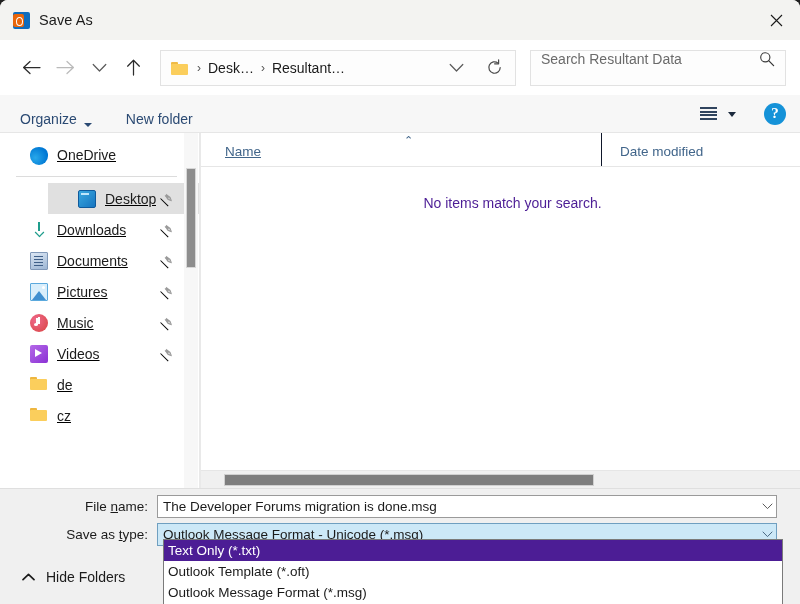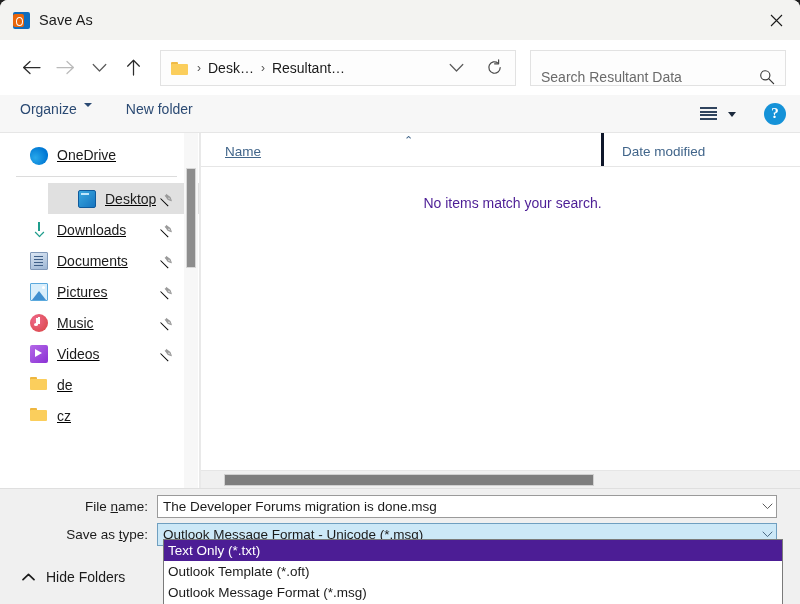--- a/index.html
+++ b/index.html
@@ -136,21 +136,21 @@
     cursor: default;
     flex: 0 0 38px;
   }
   #search-box {
     flex: 0 0 256px;
     height: 36px;
     margin-left: 14px;
     border: 1px solid #e2e2e2;
     background: #fdfdfd;
     display: flex;
-    align-items: flex-end;
+    align-items: flex-start;
     padding: 0 10px;
   }
   #search-input {
     flex: 1 1 auto;
     font-size: 14px;
     color: #6a6a6a;
     border: none; outline: none;
     background: transparent;
     font-family: "Liberation Sans", sans-serif;
     min-width: 0;
@@ -161,21 +161,21 @@
   #command-bar {
     height: 38px;
     flex: 0 0 38px;
     background: #f7f7f7;
     border-bottom: 1px solid #e6e6e6;
     display: flex;
     align-items: center;
     padding: 0 14px;
   }
   .cmd-btn {
-    display: flex; align-items: flex-start;
+    display: flex; align-items: flex-end;
     font-size: 14px;
     color: #2b4a73;
     cursor: default;
     height: 26px;
     padding: 0 6px;
   }
   #organize-button { margin-right: 22px; }
   .cmd-caret {
     width: 0; height: 0;
     border-left: 4px solid transparent;
@@ -384,21 +384,21 @@
   .col {
     font-size: 13.5px;
     color: #41658a;
     padding: 0 0 7px 24px;
     position: relative;
     height: 100%;
     display: flex; align-items: flex-end;
     cursor: default;
   }
   #col-name { flex: 0 0 400px; text-decoration: underline; }
-  #col-date { flex: 1 1 auto; border-left: 3px solid #0f172a; padding-left: 18px; }
+  #col-date { flex: 1 1 auto; border-left: 1px solid #0f172a; padding-left: 18px; }
   #sort-indicator {
     position: absolute;
     left: 203px; top: 2px;
     color: #41658a; font-size: 11px;
     line-height: 1;
     user-select: none;
   }
   #empty-message {
     flex: 1 1 auto;
     display: flex;

